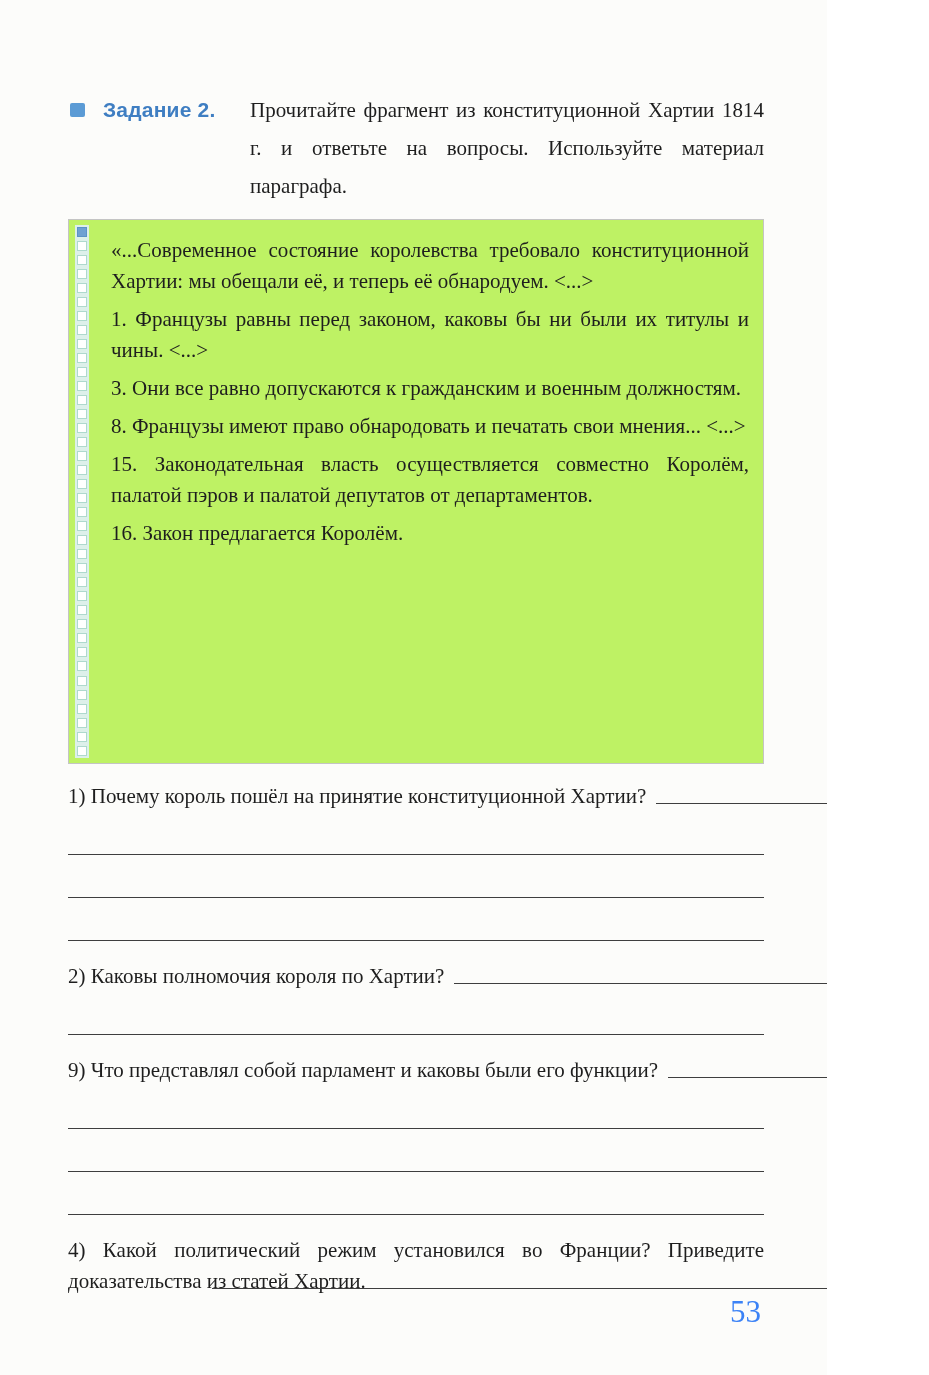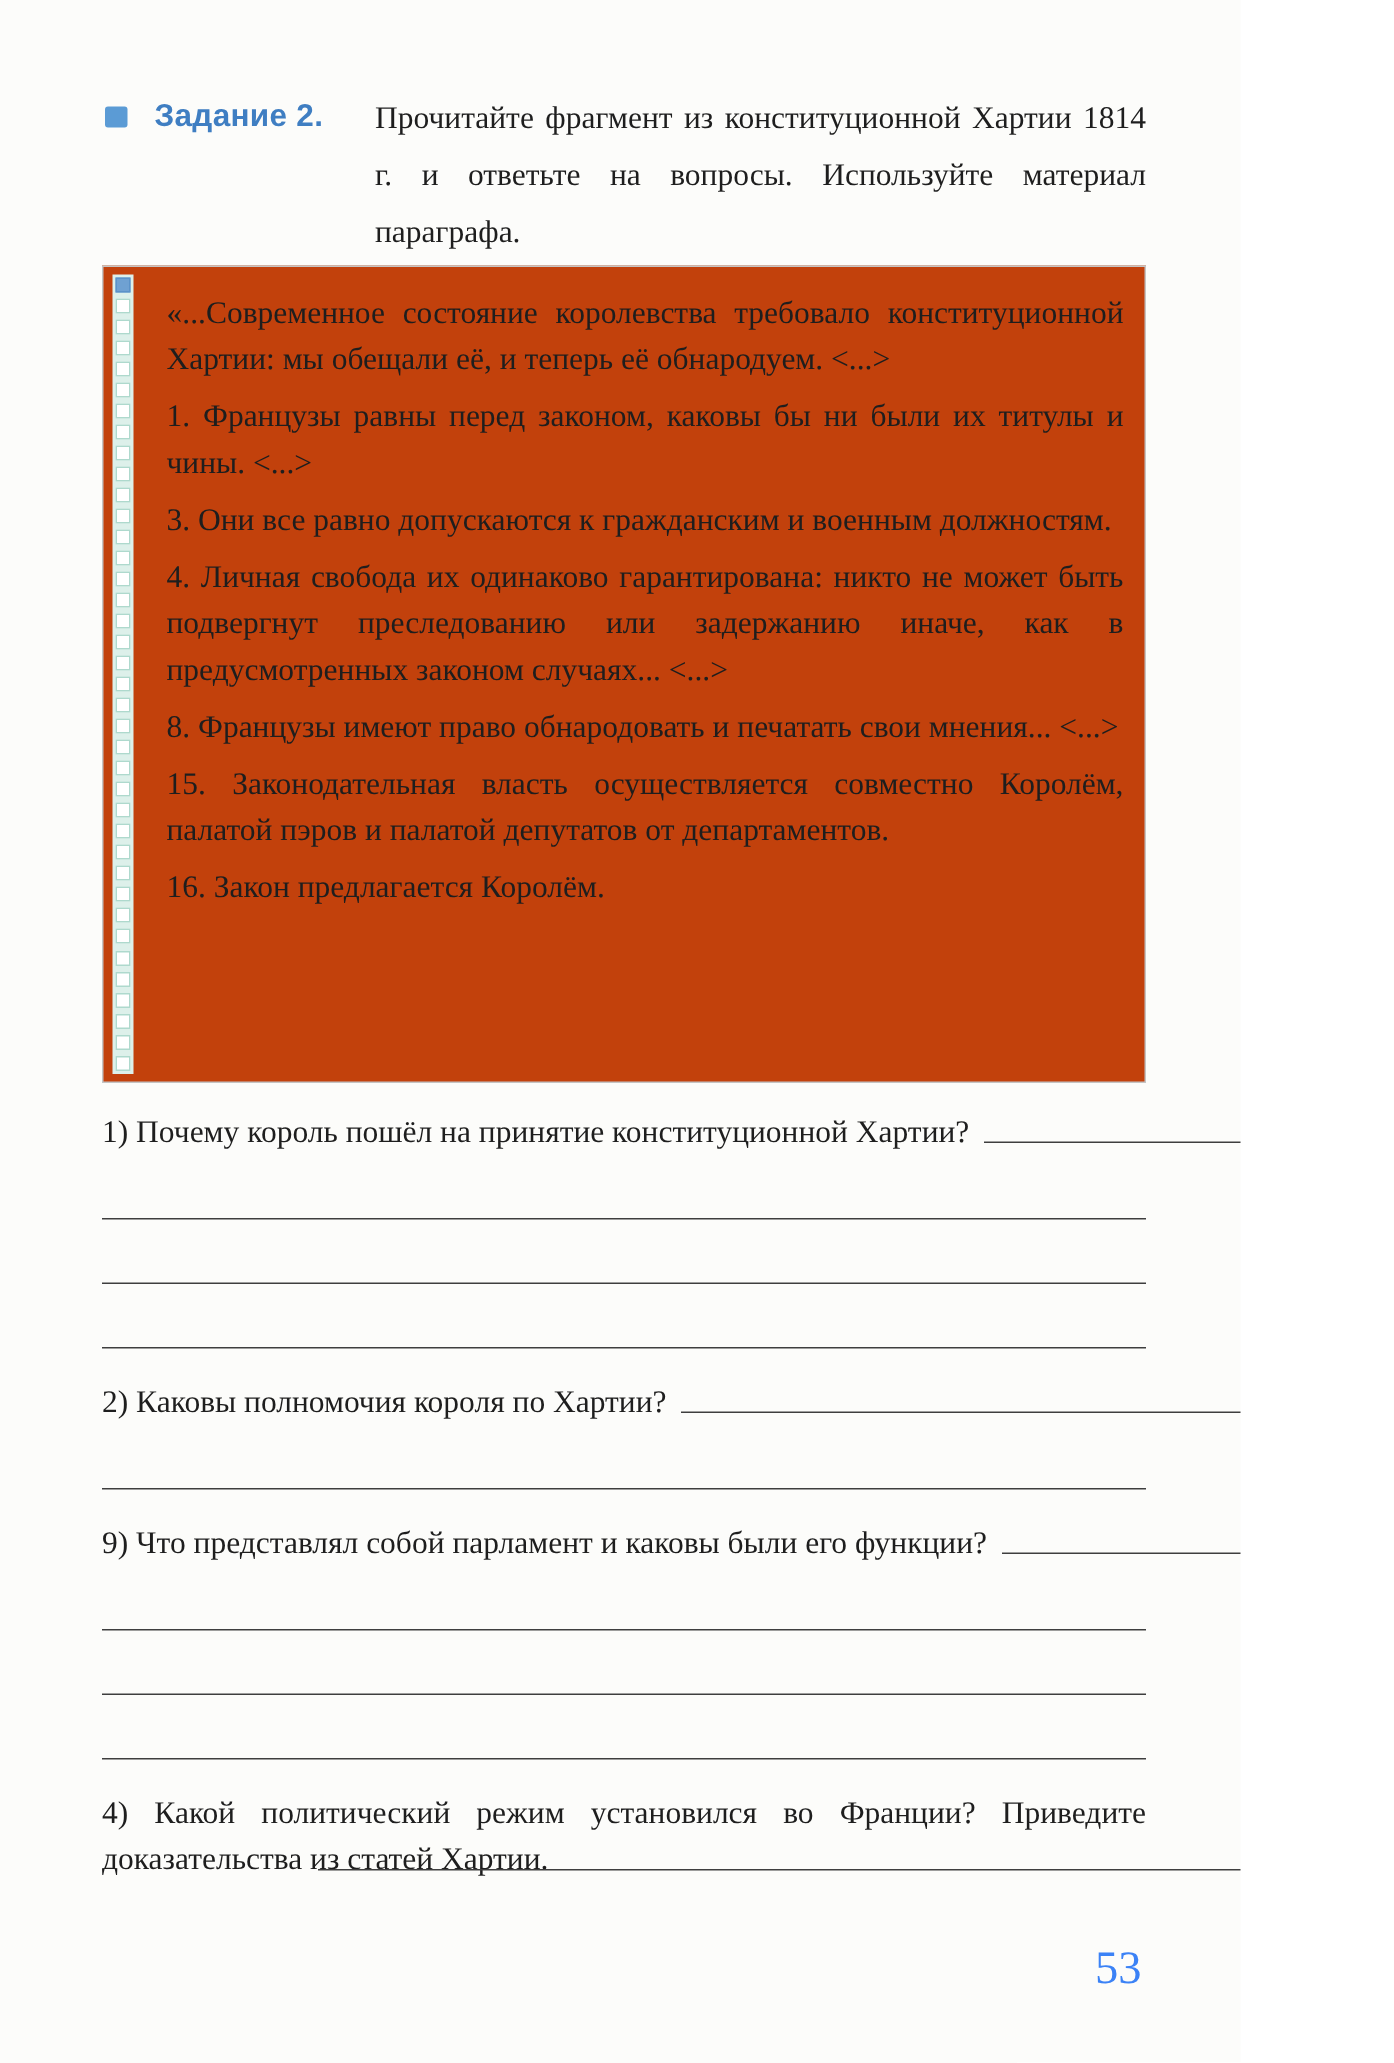--- a/index.html
+++ b/index.html
@@ -6,21 +6,21 @@
   html, body { background: #ffffff; }
   body { width: 929px; height: 1375px; }
 
   .page {
     position: relative;
     width: 827px;
     height: 1375px;
     background: var(--paper, #fcfcfa);
     font-family: "Liberation Serif", serif;
     color: var(--text, #1e1e1e);
-    padding: 64px 63px 0 68px;
+    padding: 96px 63px 0 68px;
     overflow: hidden;
   }
 
   
   .task-header { display: flex; align-items: flex-start; }
   .bullet {
     flex: none;
     width: 15px; height: 14px;
     margin: 7px 0 0 2px;
     background: var(--bullet-blue, #5b9bd5);
@@ -43,23 +43,23 @@
     font-size: 21px;
     line-height: 38px;
     margin-top: -5px;
     text-align: justify;
     hyphens: auto;
   }
 
   
   .quote-box {
     position: relative;
-    margin-top: 4px;
+    margin-top: 14px;
     border: 1px solid var(--box-border, #c4c4c4);
-    background: #c2410c;
+    background: #bef264;
     padding: 15px 14px 16px 42px;
     min-height: 545px;
   }
   .chain {
     position: absolute;
     left: 6px; top: 5px; bottom: 5px;
     width: 14px;
     background: var(--chain-band, #ddf0ea);
     display: flex;
     flex-direction: column;
@@ -164,21 +164,20 @@
         <span class="chain-sq"></span>
         <span class="chain-sq"></span>
         <span class="chain-sq"></span>
         <span class="chain-sq"></span>
         <span class="chain-sq"></span>
       </div>
     <div class="quote-content" id="quote-content">
         <p class="quote-par">«...Современное состояние королевства требовало конституционной Хартии: мы обещали её, и теперь её обнародуем. &lt;...&gt;</p>
         <p class="quote-par">1. Французы равны перед законом, каковы бы ни были их титулы и чины. &lt;...&gt;</p>
         <p class="quote-par">3. Они все равно допускаются к гражданским и военным должностям.</p>
-        <p class="quote-par">4. Личная свобода их одинаково гарантирована: никто не может быть подвергнут преследованию или задержанию иначе, как в предусмотренных законом случаях... &lt;...&gt;</p>
         <p class="quote-par">8. Французы имеют право обнародовать и печатать свои мнения... &lt;...&gt;</p>
         <p class="quote-par">15. Законодательная власть осуществляется совместно Королём, палатой пэров и палатой депутатов от департаментов.</p>
         <p class="quote-par">16. Закон предлагается Королём.</p>
       </div>
   </div>
 
   <div id="questions">
       <div class="q-block">
         <div class="q-par"><span class="q-text">1) Почему король пошёл на принятие конституционной Хартии?</span><span class="q-fill" style="left: 588.219px; top: 22px; width: 209.781px;"></span></div>
         <div class="blank-line"></div>

